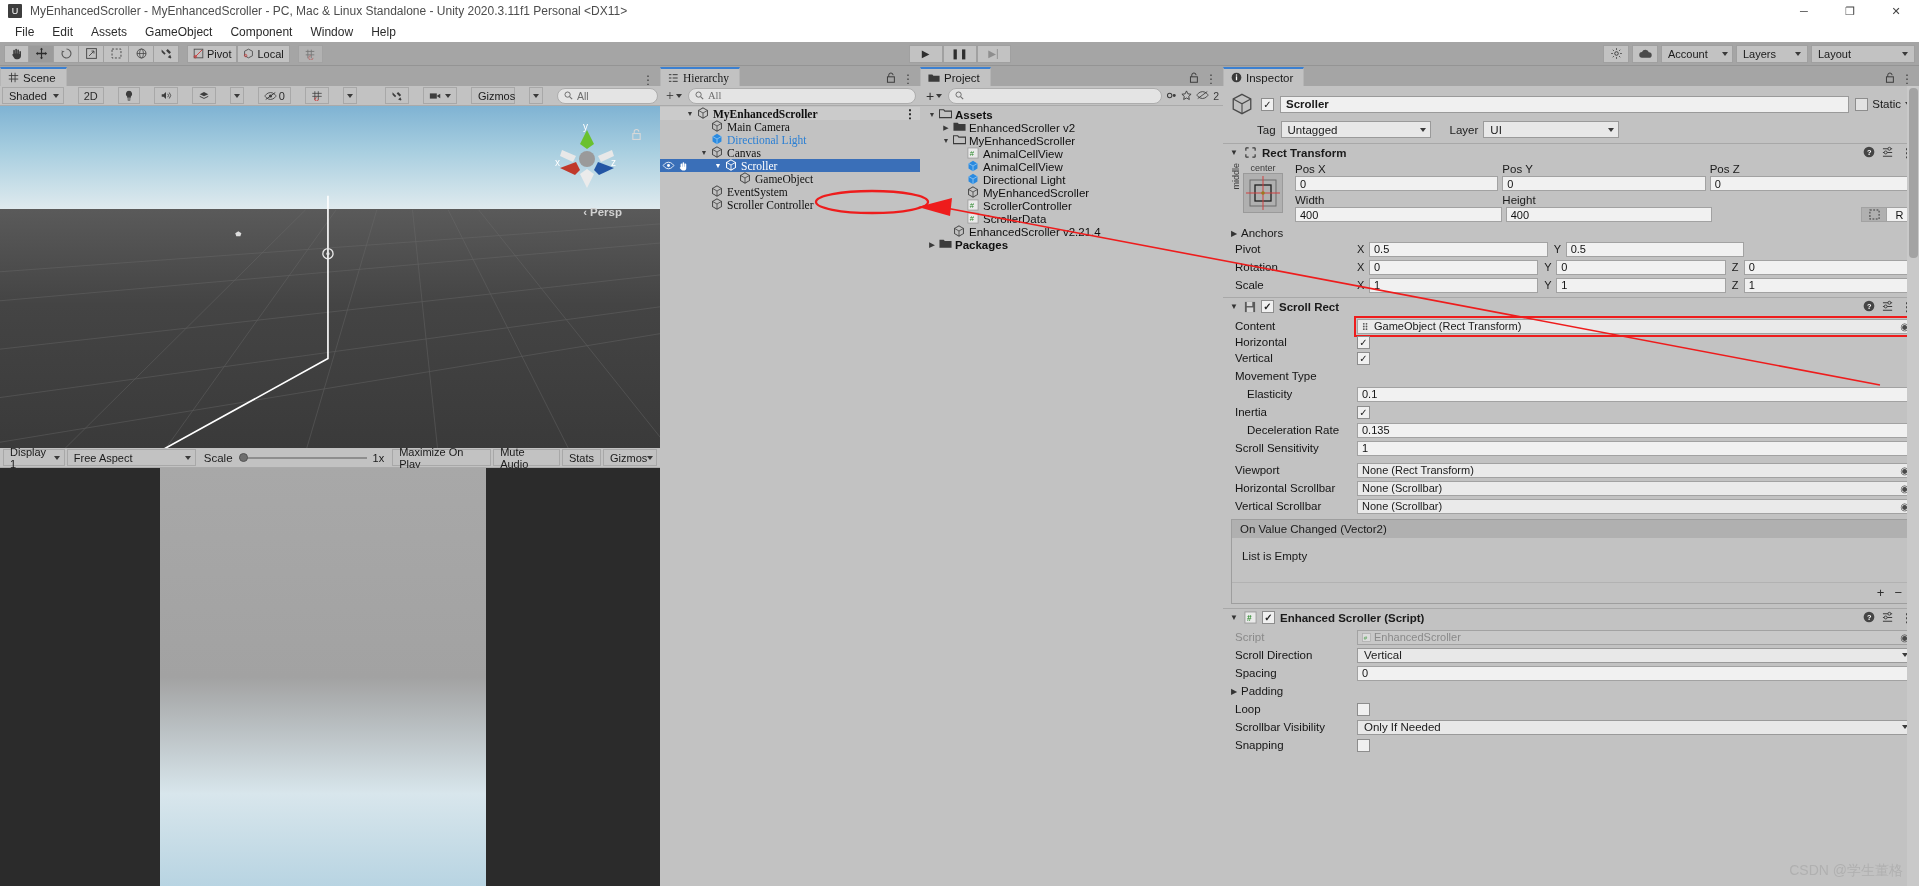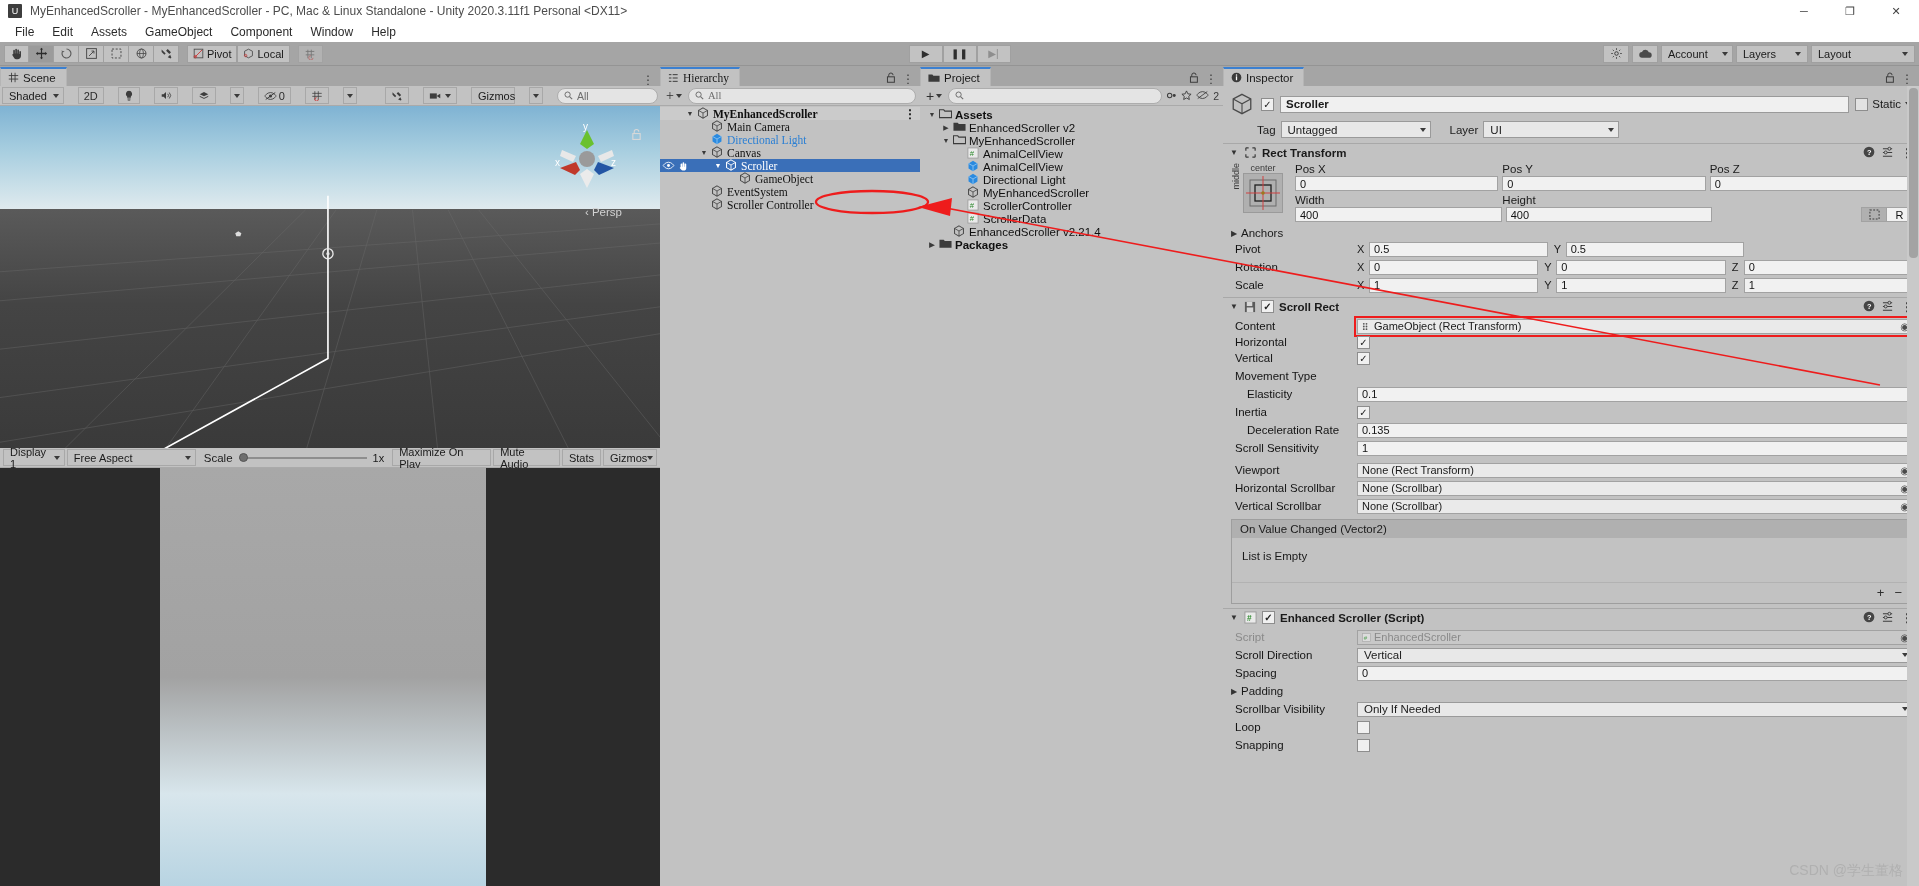--- a/index.html
+++ b/index.html
@@ -95,21 +95,21 @@
 
   
   .scene-view { position:relative; flex:1; overflow:hidden;
     background:linear-gradient(180deg,#8fbcd4 0%,#bcd8e4 22%,#d9e7ec 30%,#5c5c5c 30.5%,#3f3f3f 100%); }
   .scene-sky { position:absolute; left:0; right:0; top:0; height:30%;
     background:linear-gradient(180deg,#7fb3d3 0%,#a9cfe0 45%,#dfeaee 100%); }
   .scene-ground { position:absolute; left:0; right:0; top:30%; bottom:0;
     background:linear-gradient(180deg,#5a5a5a 0%,#444444 40%,#3a3a3a 100%); }
   .grid-svg { position:absolute; inset:0; }
   .gizmo { position:absolute; right:38px; top:18px; width:70px; height:70px; }
-  .persp-label { position:absolute; right:38px; top:100px; color:#d2d2d2; font-size:11.5px; }
+  .persp-label { position:absolute; right:38px; top:100px; color:#d2d2d2; font-size:11.5px;font-weight:bold; }
   .lock-icon { position:absolute; right:18px; top:22px; color:#cfcfcf; font-size:12px; }
 
   
   .game-toolbar { height:20px; background:#c2c2c2; display:flex; align-items:center; gap:2px;
                   padding:1px 3px; border-bottom:1px solid #aaa; font-size:11px; }
   .g-drop { height:17px; background:#c2c2c2; border:1px solid #a8a8a8; display:flex; align-items:center;
             justify-content:space-between; padding:0 4px 0 6px; font-size:11px; }
   .g-btn { height:17px; background:#c2c2c2; border:1px solid #a8a8a8; display:flex; align-items:center;
            padding:0 6px; font-size:11px; }
   .slider-wrap { display:flex; align-items:center; gap:6px; padding:0 6px; font-size:11px; }
@@ -1059,29 +1059,29 @@
         </div>
         <div class="prop-row" style="margin-top:2px">
           <span class="prop-label">Spacing</span>
           <div class="field flex">0</div>
         </div>
         <div class="prop-row" style="padding-left:6px;margin-top:2px">
           <span class="foldout">▶</span>
           <span style="margin-left:2px">Padding</span>
         </div>
         <div class="prop-row" style="margin-top:2px">
+          <span class="prop-label">Loop</span>
+          <div class="chk" style="background:#f0f0f0"></div>
+        </div>
+        <div class="prop-row" style="margin-top:2px">
           <span class="prop-label">Scrollbar Visibility</span>
           <div class="dropdown" style="flex:1;height:15px">
             <span>Only If Needed</span>
             <span class="caret"></span>
           </div>
-        </div>
-        <div class="prop-row" style="margin-top:2px">
-          <span class="prop-label">Loop</span>
-          <div class="chk" style="background:#f0f0f0"></div>
         </div>
         <div class="prop-row" style="margin-top:2px">
           <span class="prop-label">Snapping</span>
           <div class="chk" style="background:#f0f0f0"></div>
         </div>
 
         <div class="scrollbar-v">
           <div class="scroll-thumb"></div>
         </div>
         <div class="watermark">CSDN @学生董格</div>

